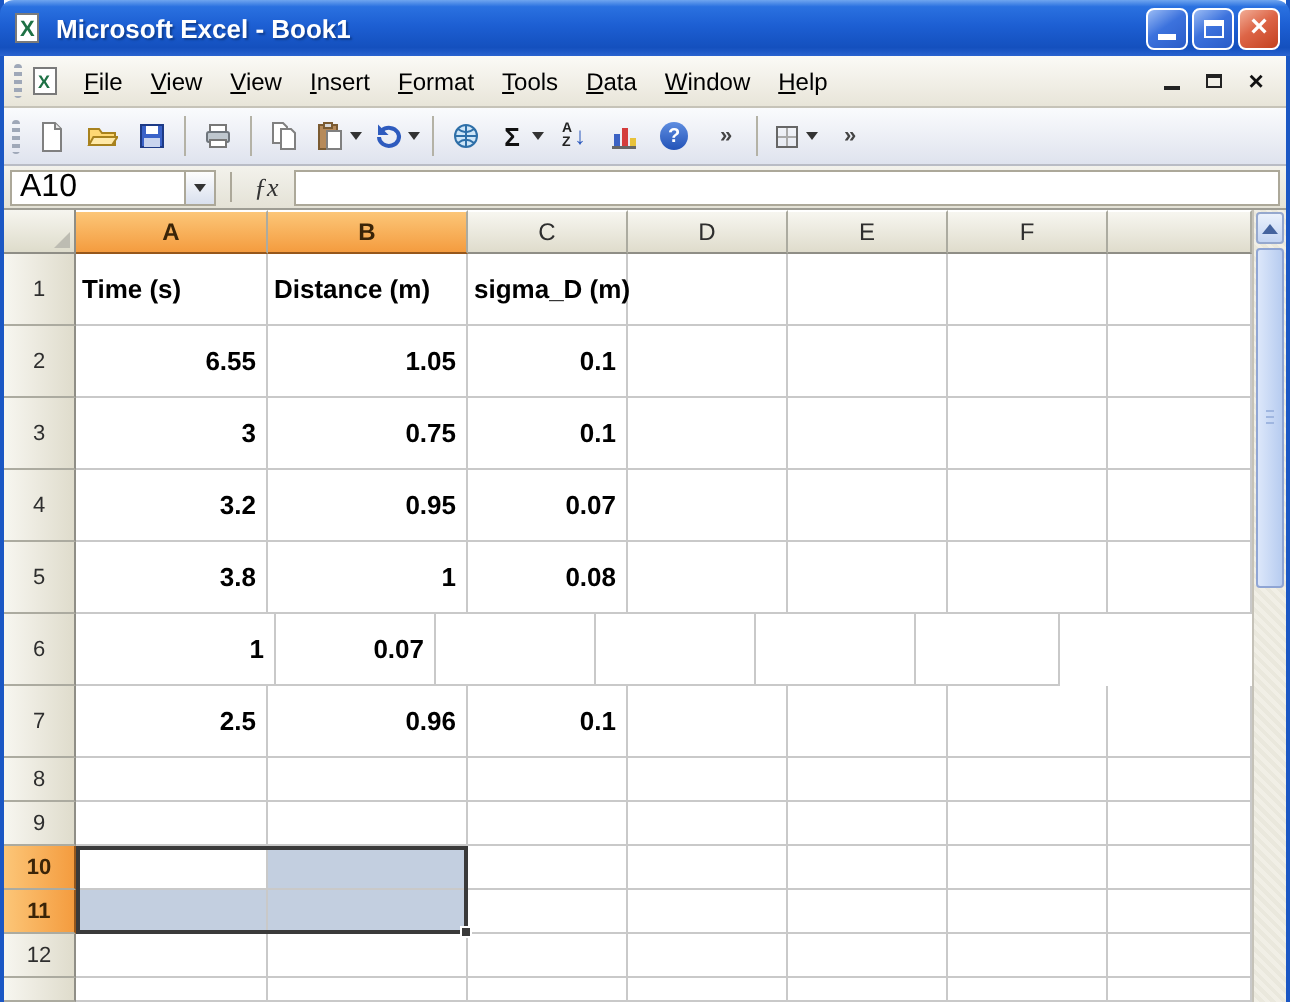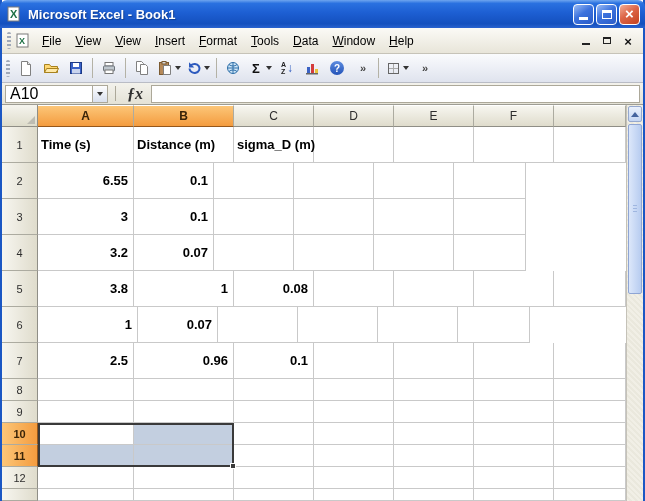--- a/index.html
+++ b/index.html
@@ -60,21 +60,21 @@
   .sigma-ic{font-size:13px;font-weight:bold;color:#111}
 
   
   .formulabar{height:22px;background:linear-gradient(#F3F2EC,#E4E2D6);display:flex;align-items:center;
     padding:0 3px;border-bottom:1px solid #9E9D94}
   .namebox{width:88px;height:18px;background:#fff;border:1px solid #ACA899;font-size:16px;
     padding:0 4px;display:flex;align-items:center;color:#000}
   .namedd{width:15px;height:18px;border:1px solid #ACA899;border-left:none;
     background:linear-gradient(#FDFDFD,#D9E0EE);display:flex;align-items:center;justify-content:center}
   .fxsep{width:1px;height:15px;background:#ACA899;margin:0 7px}
-  .fx{font-size:16px;font-weight:bold;font-style:italic;font-family:"Liberation Serif",serif;
+  .fx{font-size:13px;font-weight:normal;font-style:italic;font-family:"Liberation Serif",serif;
     color:#333;padding:0 4px}
   .formula-input{flex:1;height:18px;background:#fff;border:1px solid #ACA899;margin-left:4px}
 
   
   .gridwrap{display:flex;height:396px}
   .sheet{width:624px;position:relative;overflow:hidden;background:#fff}
   .hdrrow,.gridrow{display:flex}
   .hdrrow > div,.gridrow > div{flex:0 0 auto}
   .corner{width:36px;background:linear-gradient(#F6F5EF,#DEDCCB);border-right:1px solid #8F8E86;
     border-bottom:1px solid #8F8E86;position:relative}
@@ -326,38 +326,41 @@
           <div class="cell" style="width: 100px;">Distance (m)</div>
           <div class="cell ovf" style="width: 80px;">sigma_D (m)</div>
           <div class="cell" style="width: 80px;"></div>
           <div class="cell" style="width: 80px;"></div>
           <div class="cell" style="width: 80px;"></div>
           <div class="cell" style="width: 72px;"></div>
         </div>
         <div class="gridrow" style="height: 36px;">
           <div class="rowhdr">2</div>
           <div class="cell num" style="width: 96px;">6.55</div>
+          <div class="cell num" style="width: 100px;">1.05</div>
           <div class="cell num ovf" style="width: 80px;">0.1</div>
           <div class="cell" style="width: 80px;"></div>
           <div class="cell" style="width: 80px;"></div>
           <div class="cell" style="width: 80px;"></div>
           <div class="cell" style="width: 72px;"></div>
         </div>
         <div class="gridrow" style="height: 36px;">
           <div class="rowhdr">3</div>
           <div class="cell num" style="width: 96px;">3</div>
+          <div class="cell num" style="width: 100px;">0.75</div>
           <div class="cell num ovf" style="width: 80px;">0.1</div>
           <div class="cell" style="width: 80px;"></div>
           <div class="cell" style="width: 80px;"></div>
           <div class="cell" style="width: 80px;"></div>
           <div class="cell" style="width: 72px;"></div>
         </div>
         <div class="gridrow" style="height: 36px;">
           <div class="rowhdr">4</div>
           <div class="cell num" style="width: 96px;">3.2</div>
+          <div class="cell num" style="width: 100px;">0.95</div>
           <div class="cell num ovf" style="width: 80px;">0.07</div>
           <div class="cell" style="width: 80px;"></div>
           <div class="cell" style="width: 80px;"></div>
           <div class="cell" style="width: 80px;"></div>
           <div class="cell" style="width: 72px;"></div>
         </div>
         <div class="gridrow" style="height: 36px;">
           <div class="rowhdr">5</div>
           <div class="cell num" style="width: 96px;">3.8</div>
           <div class="cell num" style="width: 100px;">1</div>

